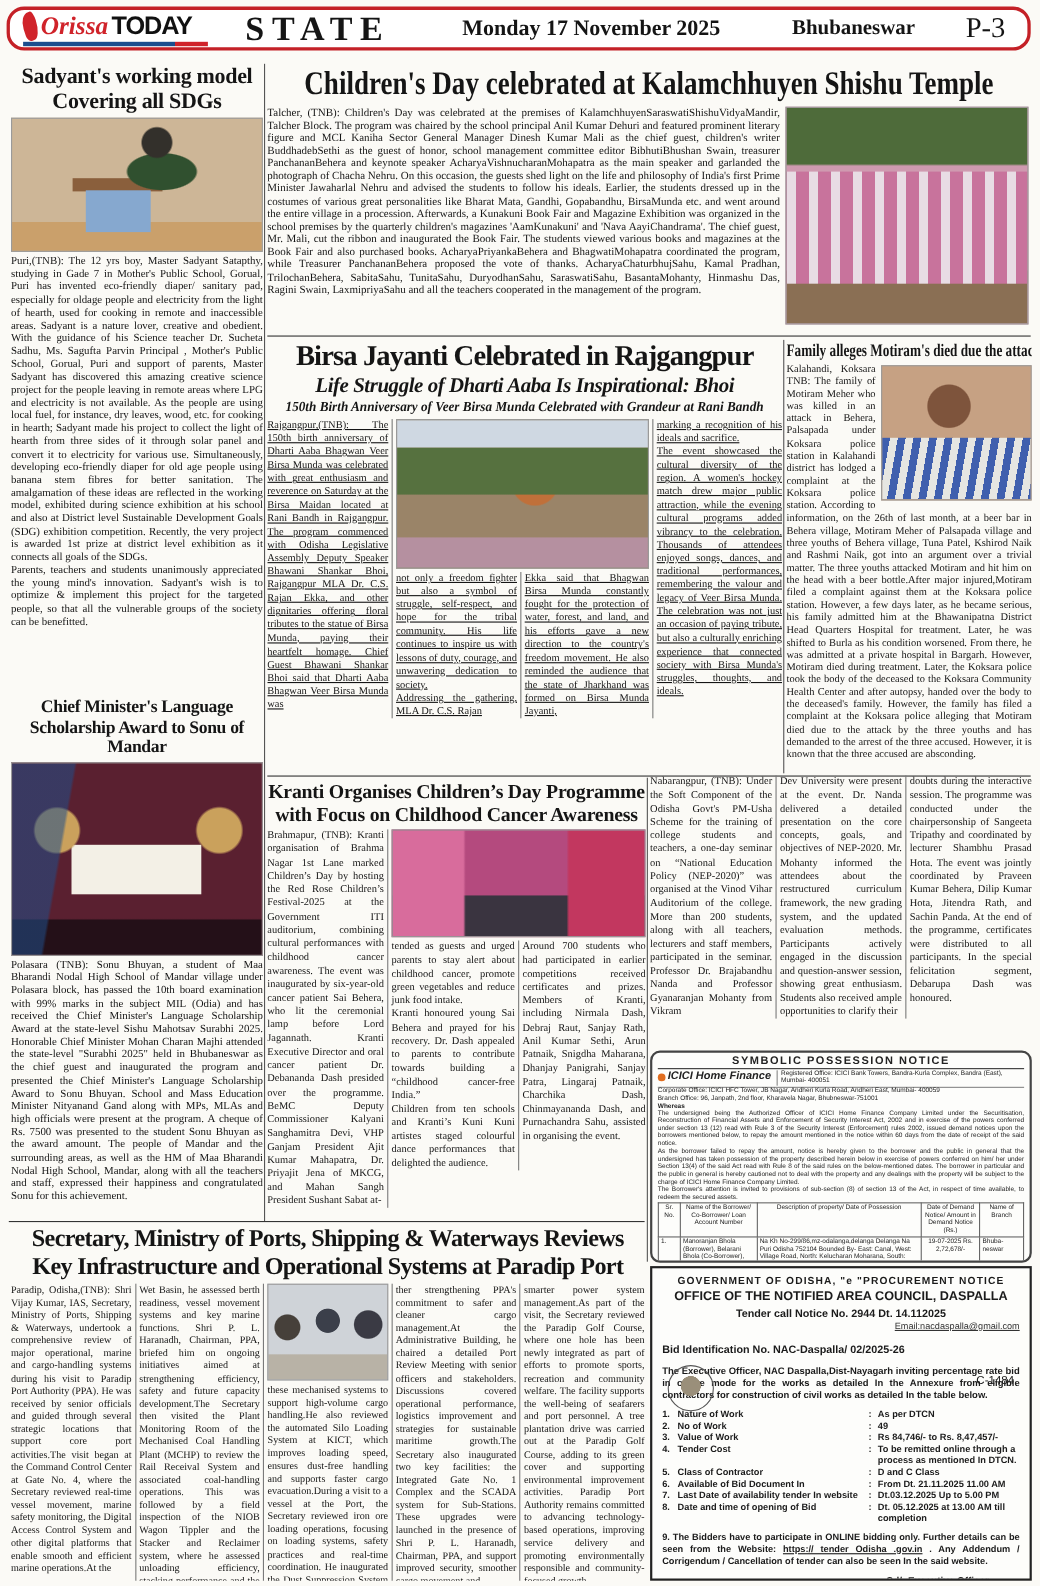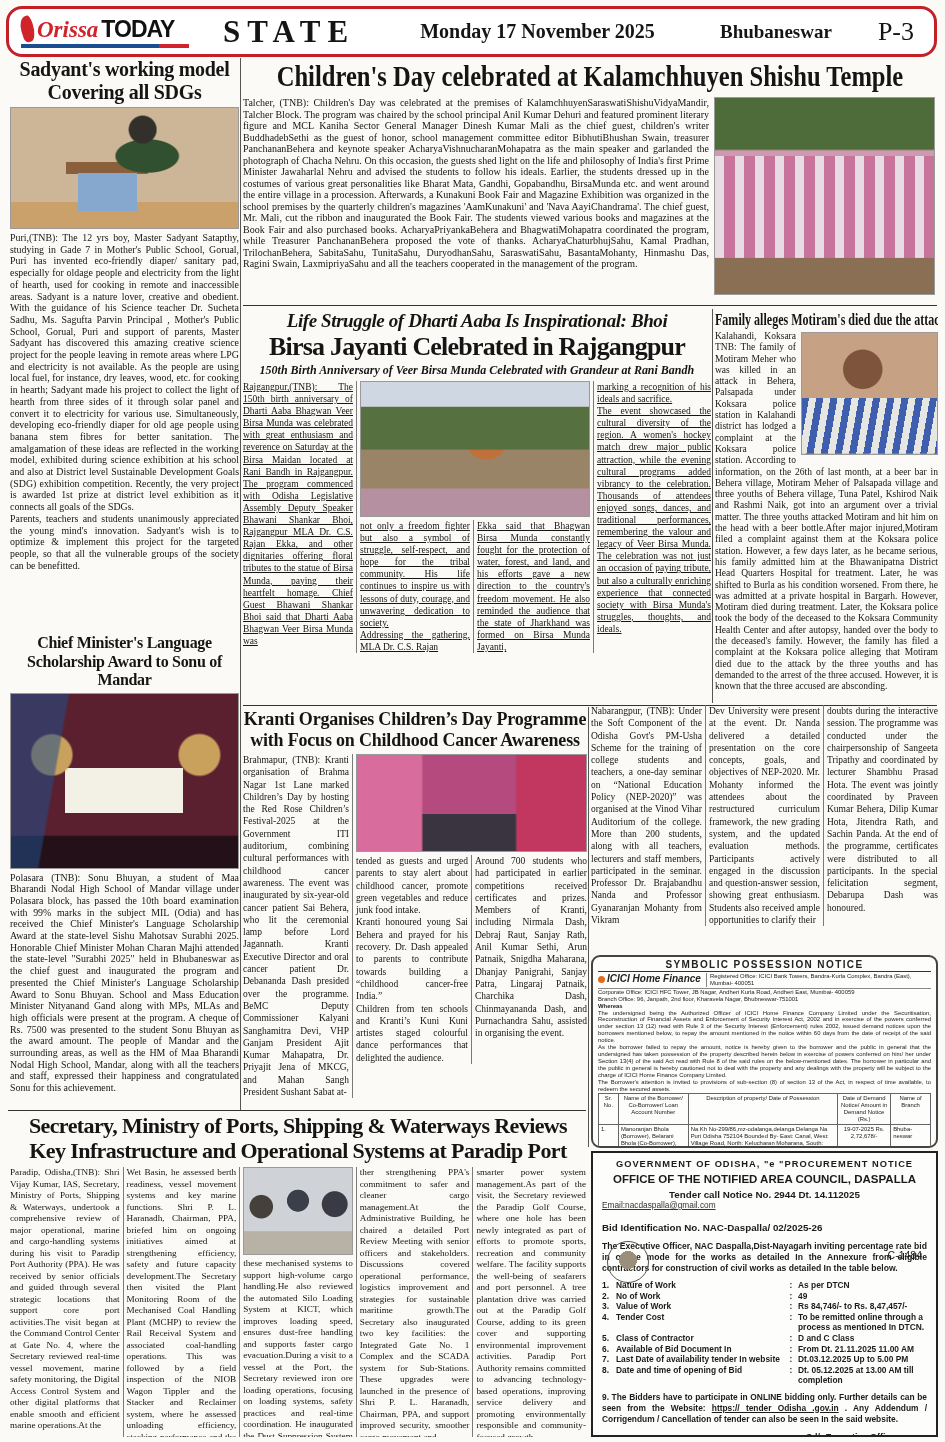--- a/index.html
+++ b/index.html
@@ -8,21 +8,21 @@
   .just{text-align:justify;}
   .prel{white-space:pre-line;}
   .hl{font-weight:bold;text-align:center;font-family:"Liberation Serif",serif;}
   .fitw{transform-origin:0 50%;white-space:nowrap;text-align:center;}
   .vr{width:1px;background:#7a7a7a;align-self:stretch;flex:0 0 1px;margin:0 3px;}
   .hrule{position:absolute;height:1px;background:#333;}
   .vrule{position:absolute;width:1px;background:#555;}
   .photo{background-repeat:no-repeat;border:1px solid #9a9a9a;box-sizing:border-box;}
 
   
-  #masthead{left:6px;top:6px;width:931px;height:51px;border:3px solid #c42127;border-radius:16px;background:#fff;display:flex;align-items:center;}
+  #masthead{left:6px;top:6px;width:931px;height:40px;border:3px solid #c42127;border-radius:16px;background:#fff;display:flex;align-items:center;}
   #logo{display:flex;flex-direction:column;margin-left:12px;width:168px;}
   .logo-row{display:flex;align-items:baseline;gap:3px;}
   .feather{width:13px;height:26px;background:#d0232a;border-radius:75% 25% 60% 40%/60% 40% 75% 25%;transform:rotate(-18deg);align-self:center;}
   .logo-orissa{font-style:italic;font-weight:bold;color:#d0232a;font-size:23px;font-family:"Liberation Serif",serif;}
   .logo-today{font-weight:bold;font-size:23px;font-family:"Liberation Sans",sans-serif;letter-spacing:-1px;color:#111;}
   .logo-bar{height:4px;margin-top:1px;background:linear-gradient(to right,#1b4e8e 82%,#d0232a 82%);}
   #state{font-size:31px;font-weight:bold;letter-spacing:7px;margin-left:34px;}
   #mh-date{flex:1;text-align:center;font-weight:bold;font-size:20px;}
   #mh-city{font-weight:bold;font-size:19px;margin-right:46px;}
   #mh-page{font-size:26px;margin-right:20px;}
@@ -136,21 +136,21 @@
       radial-gradient(circle at 16% 45%,#46403a 0 11%,rgba(0,0,0,0) 12%),
       radial-gradient(circle at 84% 42%,#3a3a44 0 12%,rgba(0,0,0,0) 13%),
       linear-gradient(0deg,#b8b2a6 0 26%,rgba(0,0,0,0) 27%);
     background-size:100% 100%;}
 
   
   #govt{left:591px;top:1151px;width:347px;height:286px;border:2.5px solid #222;padding:6px 9px;font-family:"Liberation Sans",sans-serif;color:#1b1b1b;overflow:hidden;background:#fdfdfb;}
   .g-line1{font-weight:bold;font-size:9.3px;text-align:center;letter-spacing:1px;}
   .g-title{font-weight:bold;font-size:11.5px;text-align:center;margin-top:4px;}
   .g-tender{font-weight:bold;font-size:9.8px;text-align:center;margin-top:4px;}
-  .g-email{font-size:8.3px;text-align:left;text-decoration:underline;color:#333;}
+  .g-email{font-size:8.3px;text-align:right;text-decoration:underline;color:#333;}
   .g-code{position:absolute;right:14px;top:96px;font-size:10.5px;}
   .g-seal{position:absolute;left:14px;top:88px;width:40px;height:40px;border:1.5px solid #555;border-radius:50%;background:radial-gradient(circle at 50% 45%,#9a8f7a 0 30%,rgba(0,0,0,0) 31%);}
   .g-bid{font-weight:bold;font-size:9.8px;text-align:left;margin-top:12px;}
   .g-intro{font-weight:bold;font-size:8.6px;line-height:11px;text-align:justify;margin-top:8px;}
   .g-items{margin-top:6px;font-weight:bold;font-size:8.4px;line-height:10.6px;}
   .g-item{display:flex;}
   .g-no{flex:0 0 14px;}
   .g-label{flex:0 0 168px;}
   .g-colon{flex:0 0 14px;text-align:center;}
   .g-val{flex:1;}
@@ -202,22 +202,22 @@
     <div id="hl-children" class="hl fitw">Children's Day celebrated at Kalamchhuyen Shishu Temple</div>
   </div>
   <div class="ch-row">
     <div id="children-body" class="just"> Talcher, (TNB): Children's Day was celebrated at the premises of KalamchhuyenSaraswatiShishuVidyaMandir, Talcher Block. The program was chaired by the school principal Anil Kumar Dehuri and featured prominent literary figure and MCL Kaniha Sector General Manager Dinesh Kumar Mali as the chief guest, children's writer BuddhadebSethi as the guest of honor, school management committee editor BibhutiBhushan Swain, treasurer PanchananBehera and keynote speaker AcharyaVishnucharanMohapatra as the main speaker and garlanded the photograph of Chacha Nehru. On this occasion, the guests shed light on the life and philosophy of India's first Prime Minister Jawaharlal Nehru and advised the students to follow his ideals. Earlier, the students dressed up in the costumes of various great personalities like Bharat Mata, Gandhi, Gopabandhu, BirsaMunda etc. and went around the entire village in a procession. Afterwards, a Kunakuni Book Fair and Magazine Exhibition was organized in the school premises by the quarterly children's magazines 'AamKunakuni' and 'Nava AayiChandrama'. The chief guest, Mr. Mali, cut the ribbon and inaugurated the Book Fair. The students viewed various books and magazines at the Book Fair and also purchased books. AcharyaPriyankaBehera and BhagwatiMohapatra coordinated the program, while Treasurer PanchananBehera proposed the vote of thanks. AcharyaChaturbhujSahu, Kamal Pradhan, TrilochanBehera, SabitaSahu, TunitaSahu, DuryodhanSahu, SaraswatiSahu, BasantaMohanty, Hinmashu Das, Ragini Swain, LaxmipriyaSahu and all the teachers cooperated in the management of the program.</div>
     <div id="ph-children" class="photo"></div>
   </div>
 </div>
 <div id="hr-children" class="hrule"></div>
 
 <div id="art-birsa" class="abs">
+  <div id="hl-birsa" class="hl">Birsa Jayanti Celebrated in Rajgangpur</div>
   <div id="sub-birsa" class="hl">Life Struggle of Dharti Aaba Is Inspirational: Bhoi</div>
-  <div id="hl-birsa" class="hl">Birsa Jayanti Celebrated in Rajgangpur</div>
   <div style="overflow:hidden;height:17px;">
     <div id="kick-birsa" class="hl fitw">150th Birth Anniversary of Veer Birsa Munda Celebrated with Grandeur at Rani Bandh</div>
   </div>
   <div class="b-row">
     <div class="b-c b-col1 just">  Rajgangpur,(TNB): The 150th birth anniversary of Dharti Aaba Bhagwan Veer Birsa Munda was celebrated with great enthusiasm and reverence on Saturday at the Birsa Maidan located at Rani Bandh in Rajgangpur. The program commenced with Odisha Legislative Assembly Deputy Speaker Bhawani Shankar Bhoi, Rajgangpur MLA Dr. C.S. Rajan Ekka, and other dignitaries offering floral tributes to the statue of Birsa Munda, paying their heartfelt homage. Chief Guest Bhawani Shankar Bhoi said that Dharti Aaba Bhagwan Veer Birsa Munda was</div>
     <div class="vr"></div>
     <div class="b-center">
       <div id="ph-birsa" class="photo"></div>
       <div class="b-sub">
         <div class="b-c b-c2 just prel">not only a freedom fighter but also a symbol of struggle, self-respect, and hope for the tribal community. His life continues to inspire us with lessons of duty, courage, and unwavering dedication to society.

